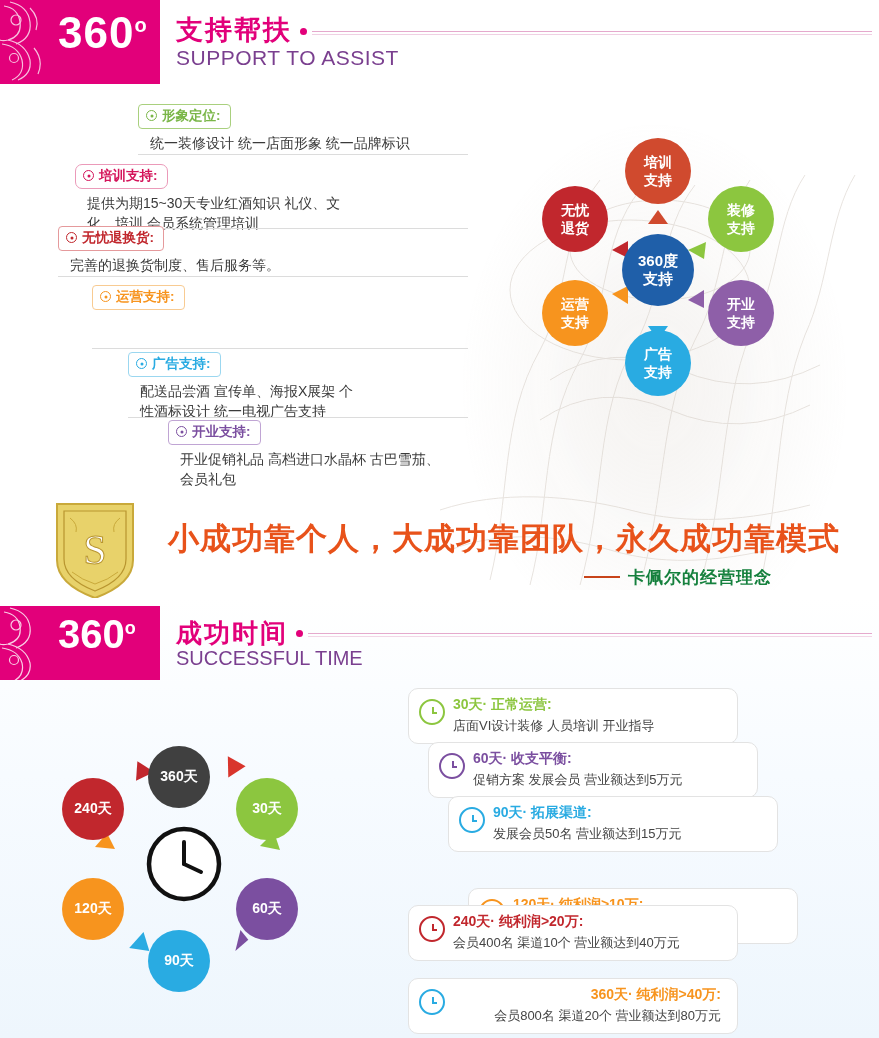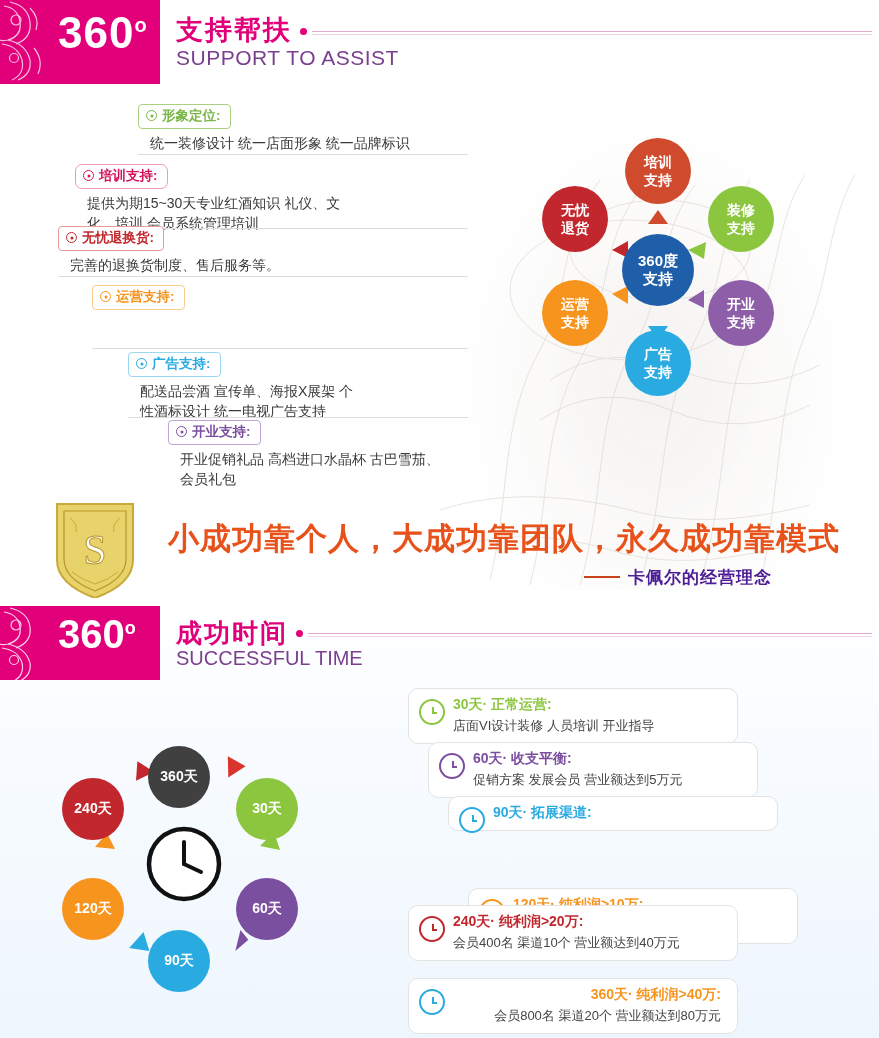--- a/index.html
+++ b/index.html
@@ -108,21 +108,21 @@
   }
 
   
   .slogan {
     position:absolute; left:168px; top:518px;
     font-size:31px; font-weight:bold; color:#e8521a;
     letter-spacing:1px; white-space:nowrap;
   }
   .slogan-sub {
     position:absolute; left:628px; top:566px;
-    font-size:17px; font-weight:bold; color:#4c1d95;
+    font-size:17px; font-weight:bold; color:#15803d;
     letter-spacing:1px;
   }
   .slogan-dash {
     position:absolute; left:584px; top:576px; width:36px; height:2px; background:#c8441a;
   }
   .emblem {
     position:absolute; left:52px; top:498px; width:86px; height:104px;
   }
 
   
@@ -417,20 +417,21 @@
     <span class="tl-icon" style="border-color:#7b4fa0; color:#7b4fa0;"></span>
     <div class="tl-title" style="color:#7b4fa0;">60天·  收支平衡:</div>
     <div class="tl-desc">促销方案 发展会员 营业额达到5万元</div>
   </div>
 </div>
 
 <div class="tl-item" style="position:absolute; left:448px; top:796px;">
   <div class="tl-card">
     <span class="tl-icon" style="border-color:#29abe2; color:#29abe2;"></span>
     <div class="tl-title" style="color:#29abe2;">90天·  拓展渠道:</div>
+    <div class="tl-desc">发展会员50名  营业额达到15万元</div>
   </div>
 </div>
 
 <div class="tl-item" style="position:absolute; left:468px; top:888px;">
   <div class="tl-card">
     <span class="tl-icon" style="border-color:#f7941e; color:#f7941e;"></span>
     <div class="tl-title" style="color:#f7941e;">120天·  纯利润&gt;10万:</div>
     <div class="tl-desc">会员150名  渠道3个  营业额达到20万元</div>
   </div>
 </div>

